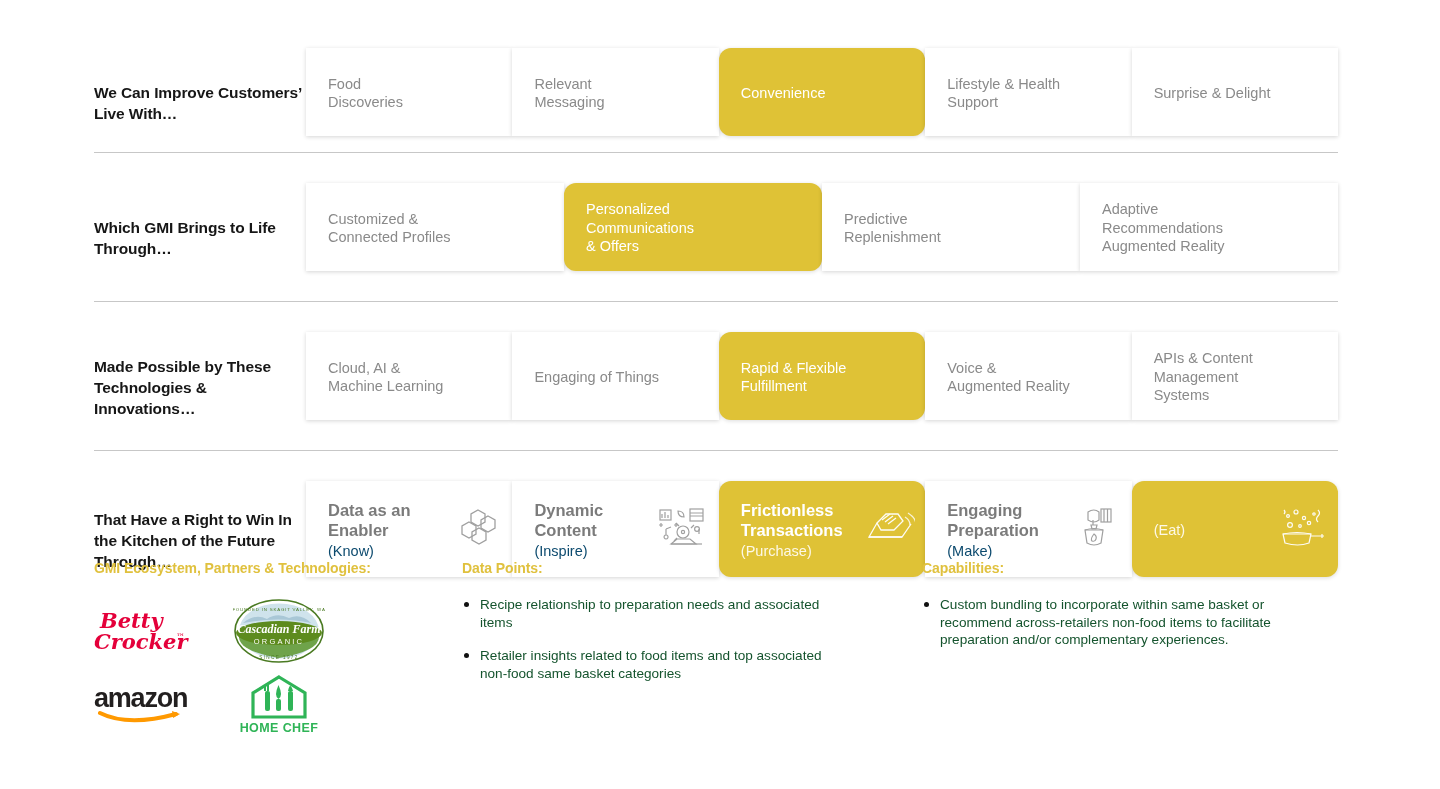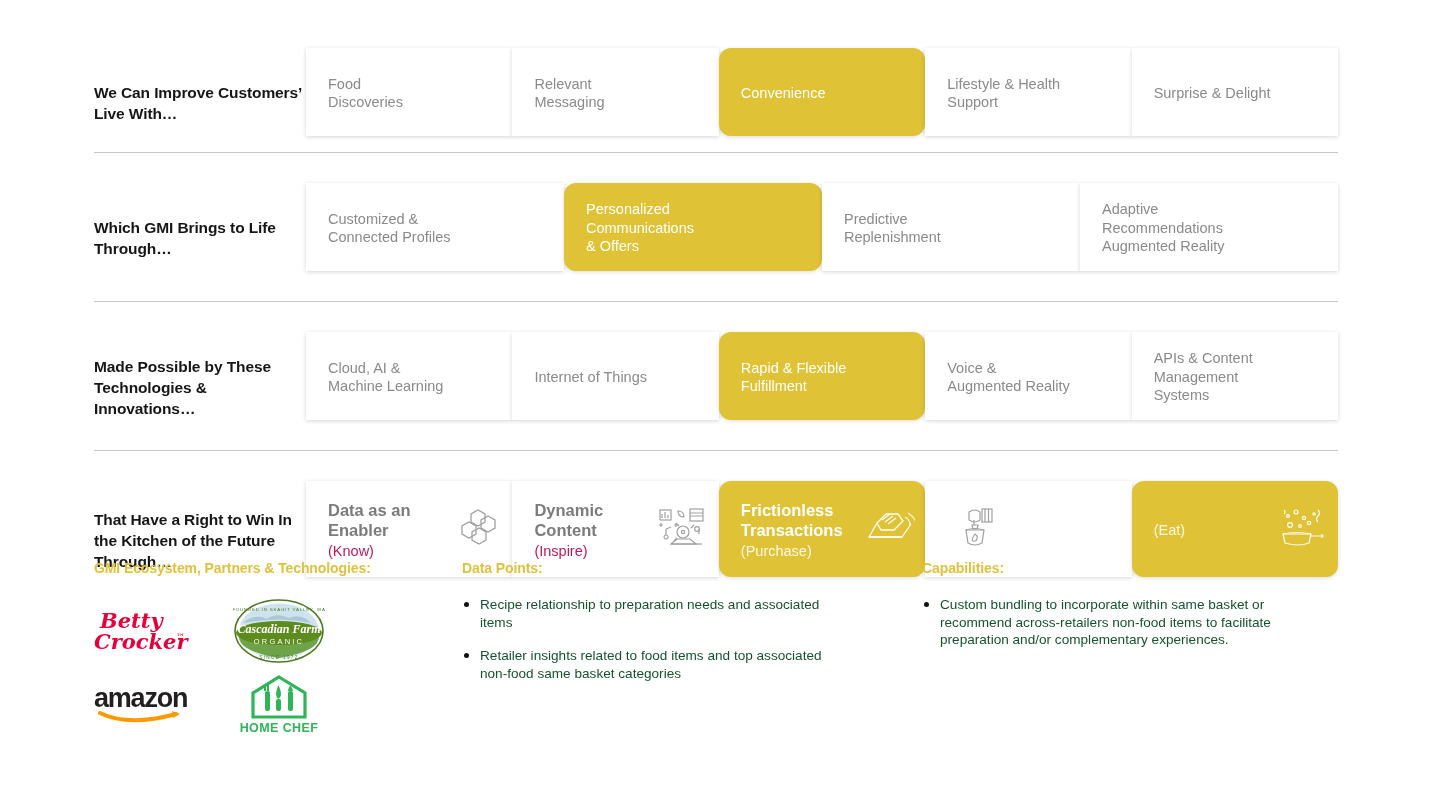--- a/index.html
+++ b/index.html
@@ -61,21 +61,21 @@
     font-weight: bold;
     font-size: 16.5px;
     line-height: 20.5px;
     color: #7b7b7b;
     white-space: pre-line;
   }
   .card.hl .c4-title { color: #ffffff; }
   .c4-sub {
     font-size: 14.5px;
     line-height: 19px;
-    color: #be185d;
+    color: #0c4a6e;
     margin-top: 1px;
   }
   .card.hl .c4-sub { color: #fdf8e6; }
   .c4-icon { flex: 0 0 auto; margin-left: 8px; opacity: .95; }
 
   
   .bottom { position: absolute; left: 94px; top: 560px; width: 1260px; display: flex; }
   .col-eco { width: 368px; flex: 0 0 368px; }
   .col-data { width: 460px; flex: 0 0 460px; }
   .col-cap { flex: 1 1 auto; }
@@ -179,21 +179,21 @@
     <div class="row row3">
       <div class="row-label">Made Possible by These
 Technologies &amp;
 Innovations…</div>
       <div class="cards">
         <div class="card">
             <span class="ctext">Cloud, AI &amp;
 Machine Learning</span>
           </div>
         <div class="card">
-            <span class="ctext">Internet of Things</span>
+            <span class="ctext">Engaging of Things</span>
           </div>
         <div class="card hl">
             <span class="ctext">Rapid &amp; Flexible
 Fulfillment</span>
           </div>
         <div class="card">
             <span class="ctext">Voice &amp;
 Augmented Reality</span>
           </div>
         <div class="card">
@@ -275,20 +275,25 @@
                 <path d="M17 13 l8 -6 M20 15 l8 -6 M23 17 l8 -6"></path>
                 <path d="M12 16 l-8 14 h33 l9 -13"></path>
                 <path d="M4 30 h33"></path>
                 <path d="M40 10 q5 3 5 8 M43 6 q8 5 8 12" opacity="0.85"></path>
               </g>
             </svg>
           </span>
         </div>
 
         <div class="card">
+          <span class="c4-text">
+            <span class="c4-title">Engaging
+Preparation</span>
+            <span class="c4-sub">(Make)</span>
+          </span>
           <span class="c4-icon">
             <svg width="48" height="44" viewBox="0 0 48 44">
               <g fill="none" stroke="#9b9b9b" stroke-width="1.2">
                 <path d="M14 6 q6 -4 11 0 l0 8 q-5 4 -11 0 Z"></path>
                 <rect x="27" y="3" width="10" height="13"></rect>
                 <path d="M30 3 l0 13 M33.5 3 l0 13"></path>
                 <path d="M19 14 l0 5 M17 19 h6 l-1 4 h-4 Z"></path>
                 <path d="M11 24 h18 l-2 13 q-7 4 -14 0 Z"></path>
                 <path d="M11 24 q9 -3 18 0"></path>
                 <path d="M20 28 q3 2 2 5 q-1 3 -4 2 q-2 -2 2 -7 Z"></path>

